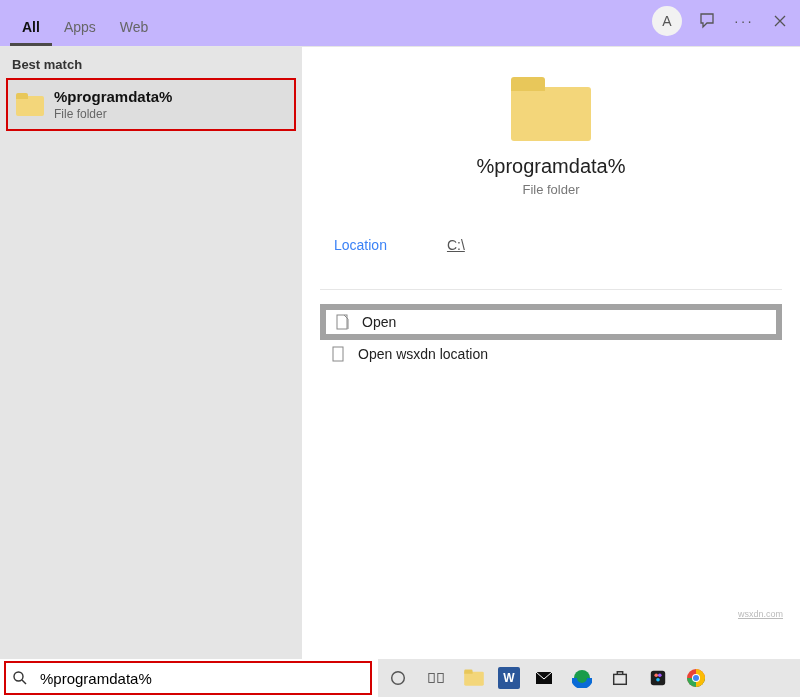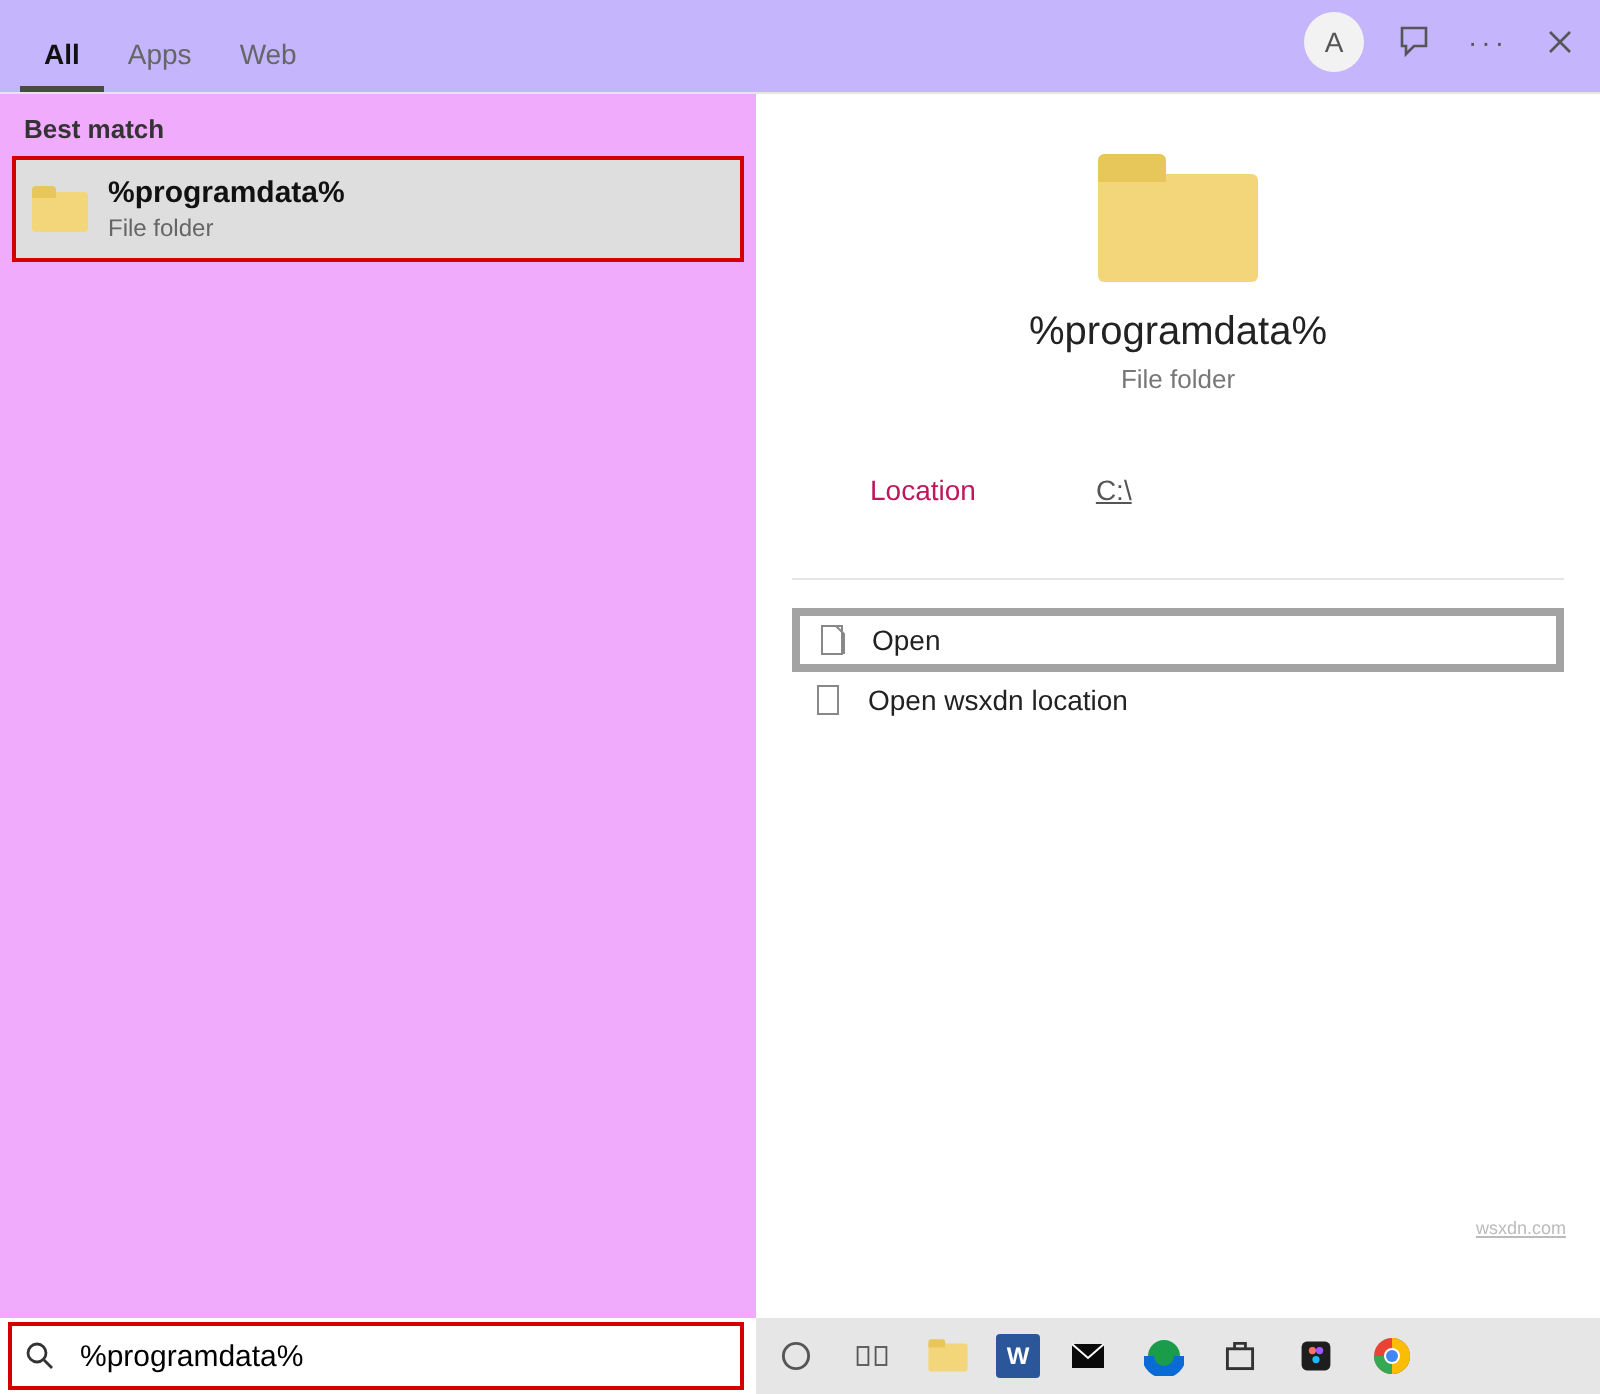--- a/index.html
+++ b/index.html
@@ -54,22 +54,22 @@
     color: #555; cursor: pointer;
   }
   .divider-row { height: 1px; background: #e6e6e6; }
 
   
   .content {
     display: flex;
     height: 612px; 
   }
   .left-pane {
-    width: 378px;
-    background: #f0abfc;
+    width: 302px;
+    background: #e5e5e5;
     overflow: hidden;
     position: relative;
   }
   .right-pane {
     flex: 1;
     background: #fff;
     padding: 0;
     position: relative;
   }
 
@@ -141,36 +141,36 @@
   .preview-title { font-size: 20px; color: #222; }
   .preview-sub { font-size: 13px; color: #777; margin-top: 4px; }
 
   .meta-row {
     display: flex; gap: 60px;
     margin-top: 40px;
     width: 100%;
     padding: 0 32px;
     font-size: 14px;
   }
-  .meta-label { color: #be185d; margin-left: 25px; }
+  .meta-label { color: #3b82f6; }
   .meta-val { color: #555; text-decoration: underline; cursor: pointer; }
 
   .actions {
     width: 100%;
     padding: 0 18px;
     margin-top: 36px;
   }
   .hr { height: 1px; background: #e6e6e6; margin: 0 0 14px 0; }
   .action-row {
     display: flex; align-items: center; gap: 12px;
     padding: 6px 12px;
     font-size: 14px; color: #222;
     cursor: pointer;
   }
-  .action-row.hl { border: 4px solid #a3a3a3; padding: 4px 10px; align-items: center; }
+  .action-row.hl { border: 6px solid #a3a3a3; padding: 4px 10px; align-items: center; }
   .doc-ico { width: 14px; height: 16px; color: #888; flex: none; }
 
   
   .bottom-row {
     height: 38px;
     display: flex;
     align-items: stretch;
     background: #fff;
   }
   .search-box-wrap {

